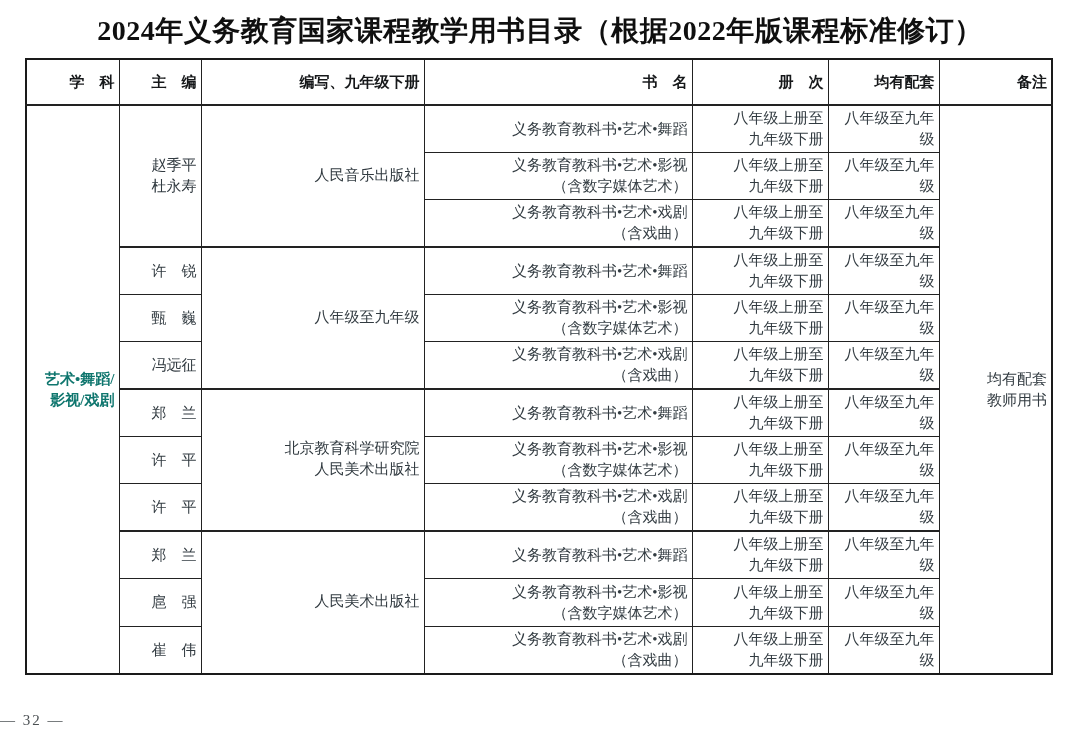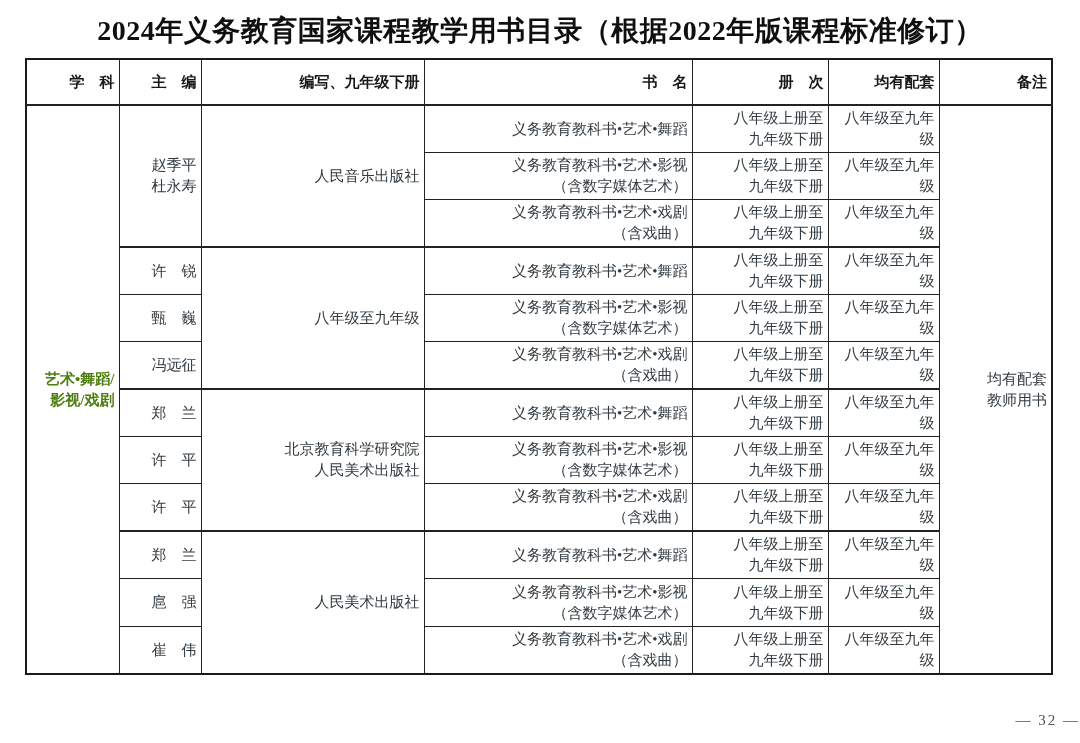--- a/index.html
+++ b/index.html
@@ -53,38 +53,39 @@
     font-weight: bold;
     color: #16181a;
     border-bottom-width: 2px;
     height: 40px;
   }
   tr.group-start td {
     border-top-width: 2px;
   }
   td.subject-cell {
     font-weight: bold;
-    color: #4d7c0f;
+    color: #0f766e;
     word-break: break-all;
     padding: 2px 5px;
   }
   td.publisher-cell {
     text-align: left;
     padding-left: 10px;
+    font-family: Liberation Mono, monospace;
   }
   td.book-cell {
     text-align: left;
     padding-left: 10px;
   }
   .page-number {
     position: absolute;
     left: 0;
     width: 100%;
     top: 712px;
-    text-align: right;
+    text-align: left;
     font-size: 15px;
     color: #4a4f52;
     letter-spacing: 2px;
   }
 </style>
 </head>
 <body>
 
 <div class="page">
 

